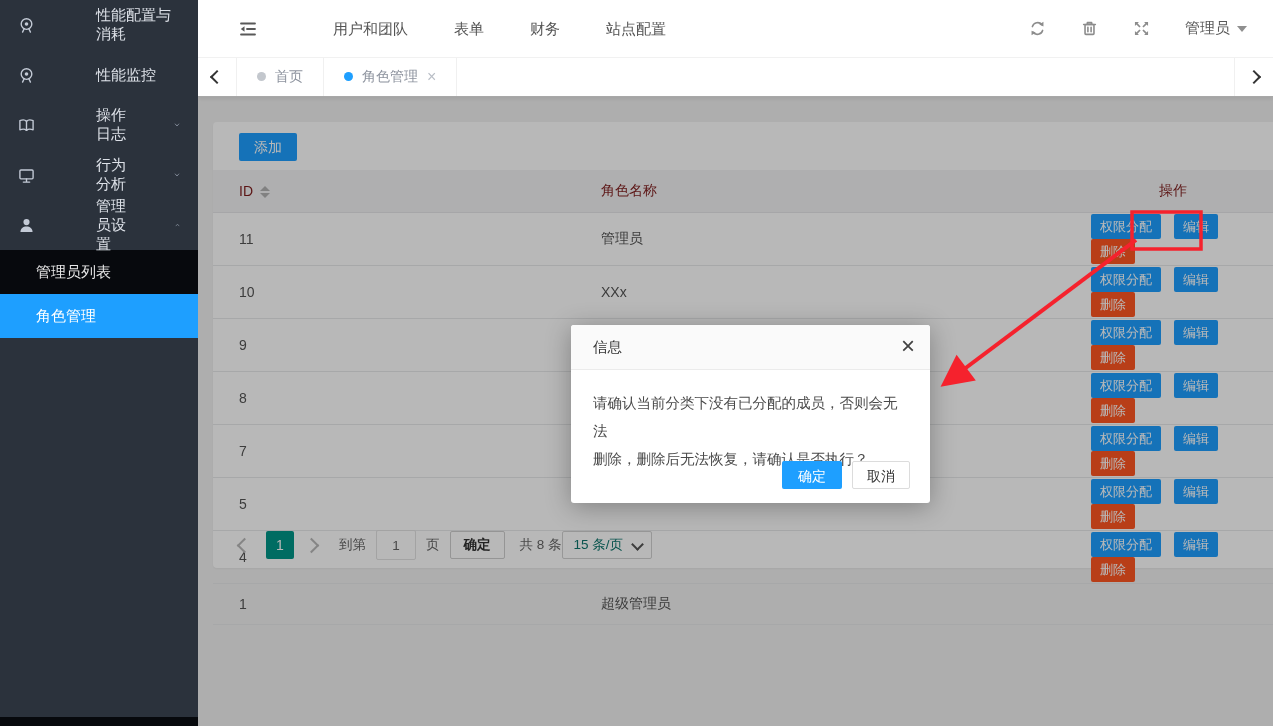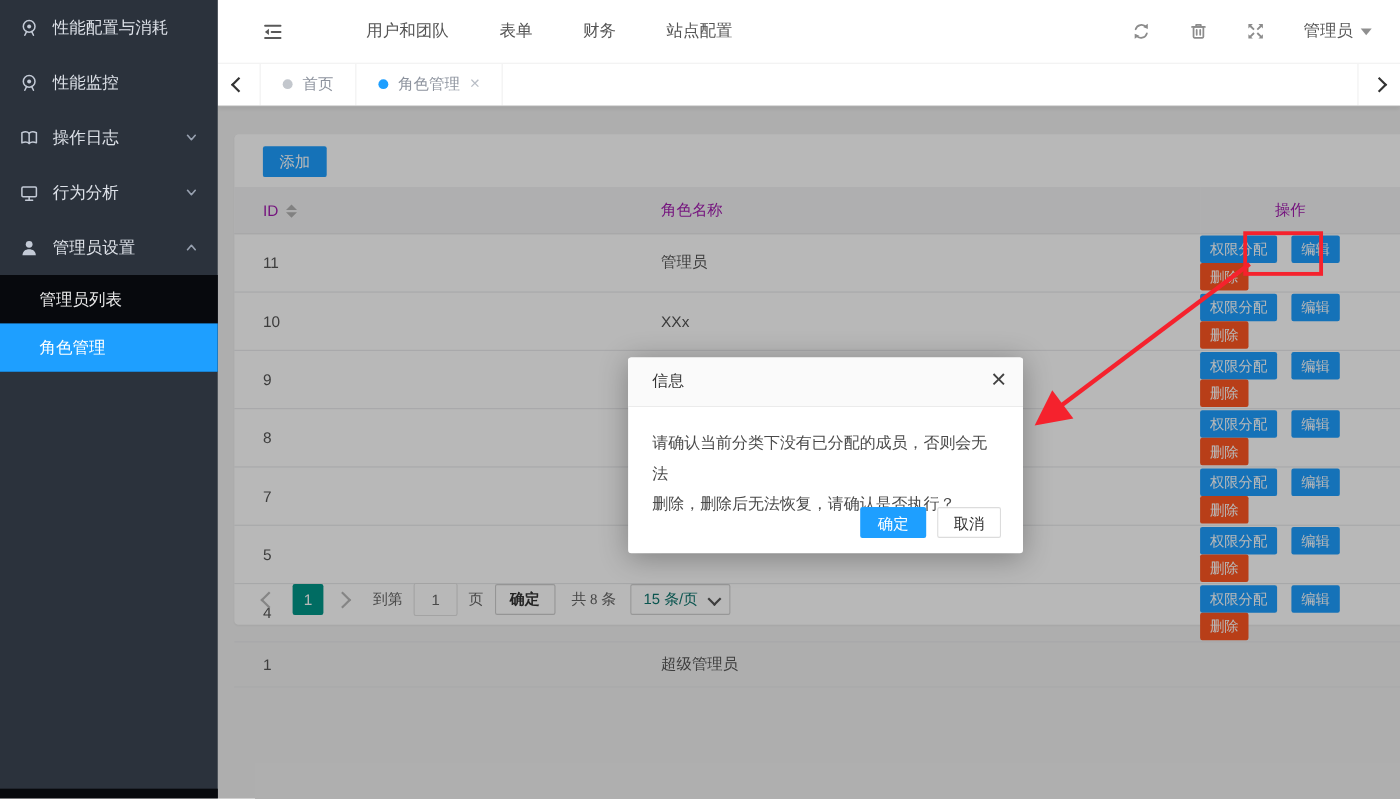--- a/index.html
+++ b/index.html
@@ -6,21 +6,21 @@
   body{
     width:1273px;height:726px;position:relative;overflow:hidden;
     background:#f2f2f2;
     font-family:"Liberation Sans","DejaVu Sans",sans-serif;
     -webkit-font-smoothing:antialiased;
   }
   
   .sidebar{position:absolute;left:0;top:0;width:198px;height:726px;background:#2b323c;z-index:10;}
   .logo{height:57px;background:#171c24;display:flex;align-items:center;padding-left:17px;}
   .logo-title{color:#fff;font-size:21px;font-weight:bold;margin-left:12px;letter-spacing:1px;}
-  .menu-item{height:50px;display:flex;align-items:center;padding:0 18px;color:#dde1e8;font-size:15px;cursor:pointer;}
+  .menu-item{height:50px;display:flex;align-items:center;padding:0 18px;color:#dde1e8;font-size:15px;cursor:pointer;gap:48px;}
   .menu-item .mi{width:17px;height:17px;margin-right:13px;flex:none;}
   .menu-item .chev{margin-left:auto;width:12px;height:12px;}
   .chev.up{transform:rotate(180deg);}
   .submenu{background:#07090d;}
   .sub-item{height:44px;display:flex;align-items:center;padding-left:36px;color:#e8e8e8;font-size:15px;cursor:pointer;}
   .sub-item.active{background:var(--accent);color:#fff;}
   .sidebar-footer{position:absolute;bottom:0;left:0;width:100%;height:9px;background:#07090d;}
   
   .topbar{position:absolute;left:198px;top:0;right:0;height:57px;background:#fff;display:flex;align-items:center;border-bottom:1px solid #f1f1f1;z-index:8;}
   .collapse-btn{margin-left:40px;width:20px;height:16px;cursor:pointer;flex:none;}
@@ -42,21 +42,21 @@
   .tab{display:flex;align-items:center;padding:16px 20px;border-right:1px solid #f0f0f0;font-size:14px;color:#8d939e;cursor:pointer;}
   .tab-dot{width:9px;height:9px;border-radius:50%;background:#c3c7cd;margin-right:9px;}
   .tab.active .tab-dot{background:var(--accent);}
   .tab-close{margin-left:9px;color:#b9bec6;font-size:16px;line-height:1;}
   
   .content{position:absolute;left:198px;top:96px;right:0;bottom:0;background:#f2f2f2;}
   .card{position:absolute;left:15px;top:26px;right:0;height:446px;background:#fff;border-radius:4px 0 0 4px;box-shadow:0 1px 2px rgba(0,0,0,.05);}
   .toolbar{height:48px;padding:11px 0 0 26px;box-sizing:border-box;}
   .btn-add{display:inline-block;height:28px;line-height:28px;padding:0 15px;background:var(--accent);color:#fff;font-size:14px;border:none;border-radius:2px;cursor:pointer;}
   table.roles{width:100%;border-collapse:collapse;font-size:14px;color:#555;table-layout:fixed;}
-  .roles th{height:40px;background:#f3f3f4;font-weight:normal;text-align:left;color:#a21caf;border-bottom:1px solid #e6e7e9;}
+  .roles th{height:40px;background:#f3f3f4;font-weight:normal;text-align:left;color:#7f1d1d;border-bottom:1px solid #e6e7e9;}
   .roles td{height:38px;border-bottom:1px solid #e8e9eb;}
   .col-id{width:360px;padding-left:26px;}
   .col-name{width:489px;}
   .col-op{padding-left:68px;}
   .cell-op{padding-left:0;}
   .actions{padding-left:0;}
   .btn-sm{display:inline-block;height:25px;line-height:25px;padding:0 9px;border-radius:2px;color:#fff;font-size:13px;cursor:pointer;margin-right:9px;}
   .btn-blue{background:var(--accent);}
   .btn-red{background:var(--danger);}
   .sort{display:inline-flex;flex-direction:column;margin-left:7px;vertical-align:middle;}
@@ -65,21 +65,21 @@
   .sort .desc{border-top:5px solid #b3b3b3;}
   
   .pager{position:absolute;left:26px;bottom:9px;height:28px;display:flex;align-items:center;font-size:13.5px;color:#666;}
   .pg-arrow{width:9px;height:9px;border:solid #b9b9b9;border-width:2px 2px 0 0;display:inline-block;}
   .pg-arrow.prev{transform:rotate(-135deg);margin-right:16px;}
   .pg-arrow.next{transform:rotate(45deg);margin:0 22px 0 12px;}
   .pg-current{width:28px;height:28px;border-radius:2px;background:var(--teal);color:#fff;text-align:center;line-height:28px;font-size:14px;}
   .pg-label{margin-right:10px;}
   .pg-input{width:34px;height:26px;border:1px solid #e2e2e2;border-radius:2px;text-align:center;font-size:13.5px;color:#666;background:#fff;margin-right:10px;font-family:inherit;}
   .pg-confirm{height:28px;line-height:26px;box-sizing:border-box;padding:0 13px;border:1px solid #cfcfcf;border-radius:2px;background:#fff;color:#333;font-size:13.5px;font-weight:bold;cursor:pointer;margin-right:15px;}
-  .pg-total{margin-right:13px;font-family:Liberation Serif, serif;}
+  .pg-total{}
   .pg-select{position:relative;height:28px;line-height:26px;box-sizing:border-box;border:1px solid #d2d2d2;border-radius:2px;background:#fff;padding:0 28px 0 11px;color:#0f766e;cursor:pointer;}
   .pg-select .sel-chev{position:absolute;right:9px;top:8px;width:7px;height:7px;border:solid #555;border-width:0 2px 2px 0;transform:rotate(45deg);}
   
   .dim{position:absolute;left:198px;top:96px;right:0;bottom:0;background:rgba(0,0,0,.28);z-index:40;}
   .modal{position:absolute;left:571px;top:325px;width:359px;height:178px;background:#fff;border-radius:3px;z-index:60;box-shadow:0 4px 26px rgba(0,0,0,.3);}
   .modal-head{height:44px;background:#fafafa;border-bottom:1px solid #ebebeb;border-radius:3px 3px 0 0;line-height:44px;padding-left:22px;font-size:14.5px;color:#333;position:relative;}
   .modal-close{position:absolute;right:15px;top:0;line-height:42px;font-size:24px;font-weight:300;color:#424242;cursor:pointer;}
   .modal-body{padding:19px 22px 0;font-size:14.5px;color:#4a4a4a;line-height:28px;}
   .modal-foot{position:absolute;right:20px;bottom:14px;display:flex;}
   .btn-ok{width:60px;height:28px;line-height:28px;text-align:center;background:var(--accent);color:#fff;border:none;border-radius:2px;font-size:14px;cursor:pointer;margin-right:10px;}

